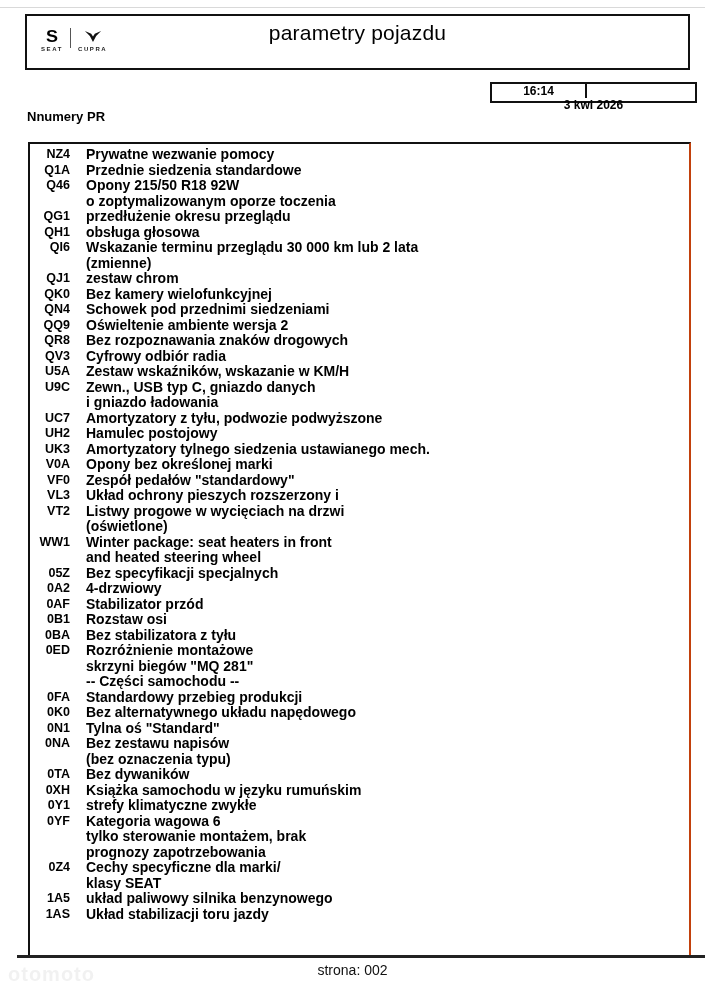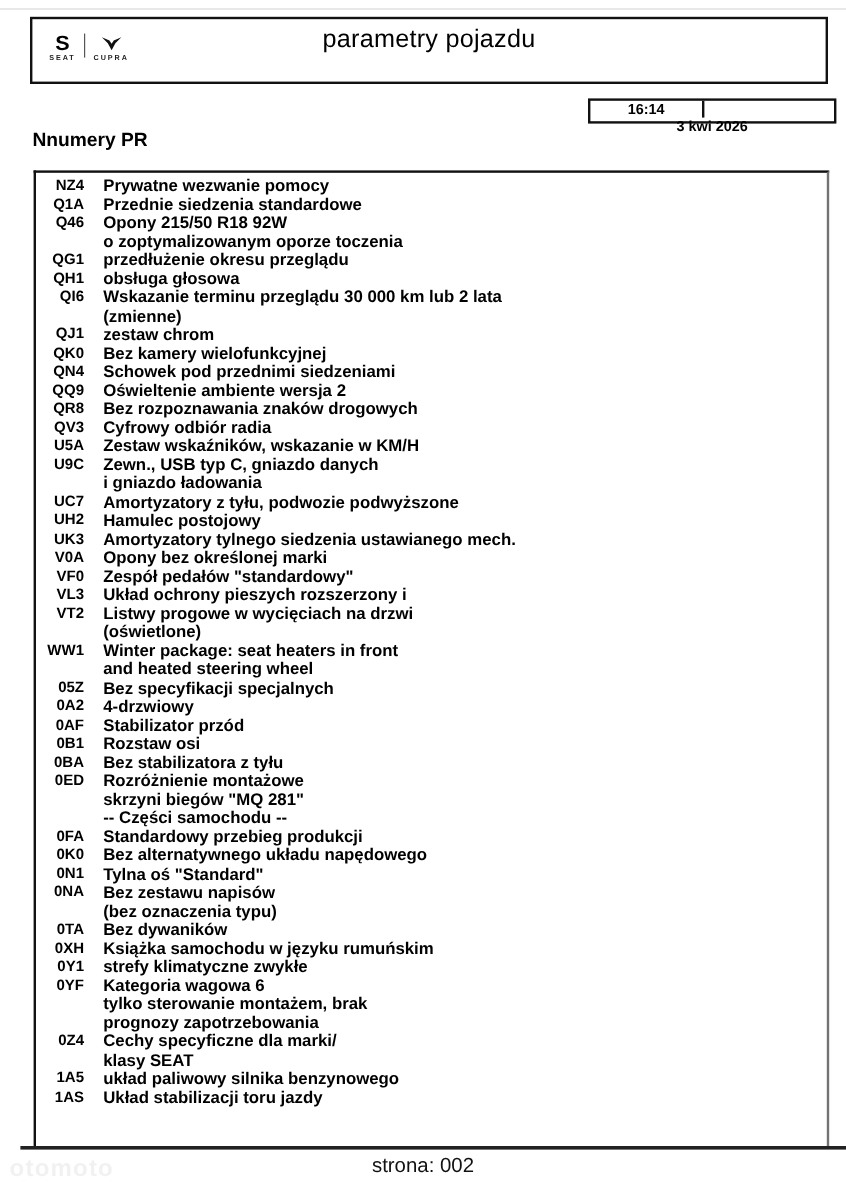--- a/index.html
+++ b/index.html
@@ -34,43 +34,43 @@
   .dt-cell {
     display:flex; align-items:center; justify-content:center;
     font-size:12px; font-weight:bold;
   }
   .dt-time { width:93px; border-right:2px solid #111; }
   .dt-date { flex:1; }
 
   
   .section-title {
     position:absolute; top:109px; left:27px;
-    font-size:16px; font-weight:bold;
+    font-size:13px; font-weight:bold;
   }
 
   
   .pr-box {
     position:absolute; top:142px; left:28px; width:663px; height:813px;
-    border-top:2px solid #111; border-left:2px solid #111; border-right:2px solid #737373;
+    border-top:2px solid #111; border-left:2px solid #111; border-right:2px solid #c2410c;
     box-sizing:border-box; padding-top:3px;
   }
   .row { display:flex; height:15.5px; line-height:15.5px; }
   .code {
     width:40px; text-align:right; flex:0 0 40px;
     font-size:12.5px; font-weight:bold; white-space:pre;
   }
   .desc {
     margin-left:16px; font-size:14px; font-weight:bold; white-space:pre;
   }
 
   
   .footer-rule { position:absolute; top:955px; left:17px; right:0; height:3px; background:#222; }
   .footer-text {
     position:absolute; top:962px; left:0; right:0; text-align:center;
-    font-size:17px; font-weight:400; color:#111;
+    font-size:14px; font-weight:400; color:#111;
   }
   .watermark {
     position:absolute; top:963px; left:8px;
     font-size:20px; font-weight:bold; letter-spacing:1px;
     color:rgba(120,120,120,0.10); filter:blur(0.6px);
     user-select:none;
   }
 </style>
 </head>
 <body>

